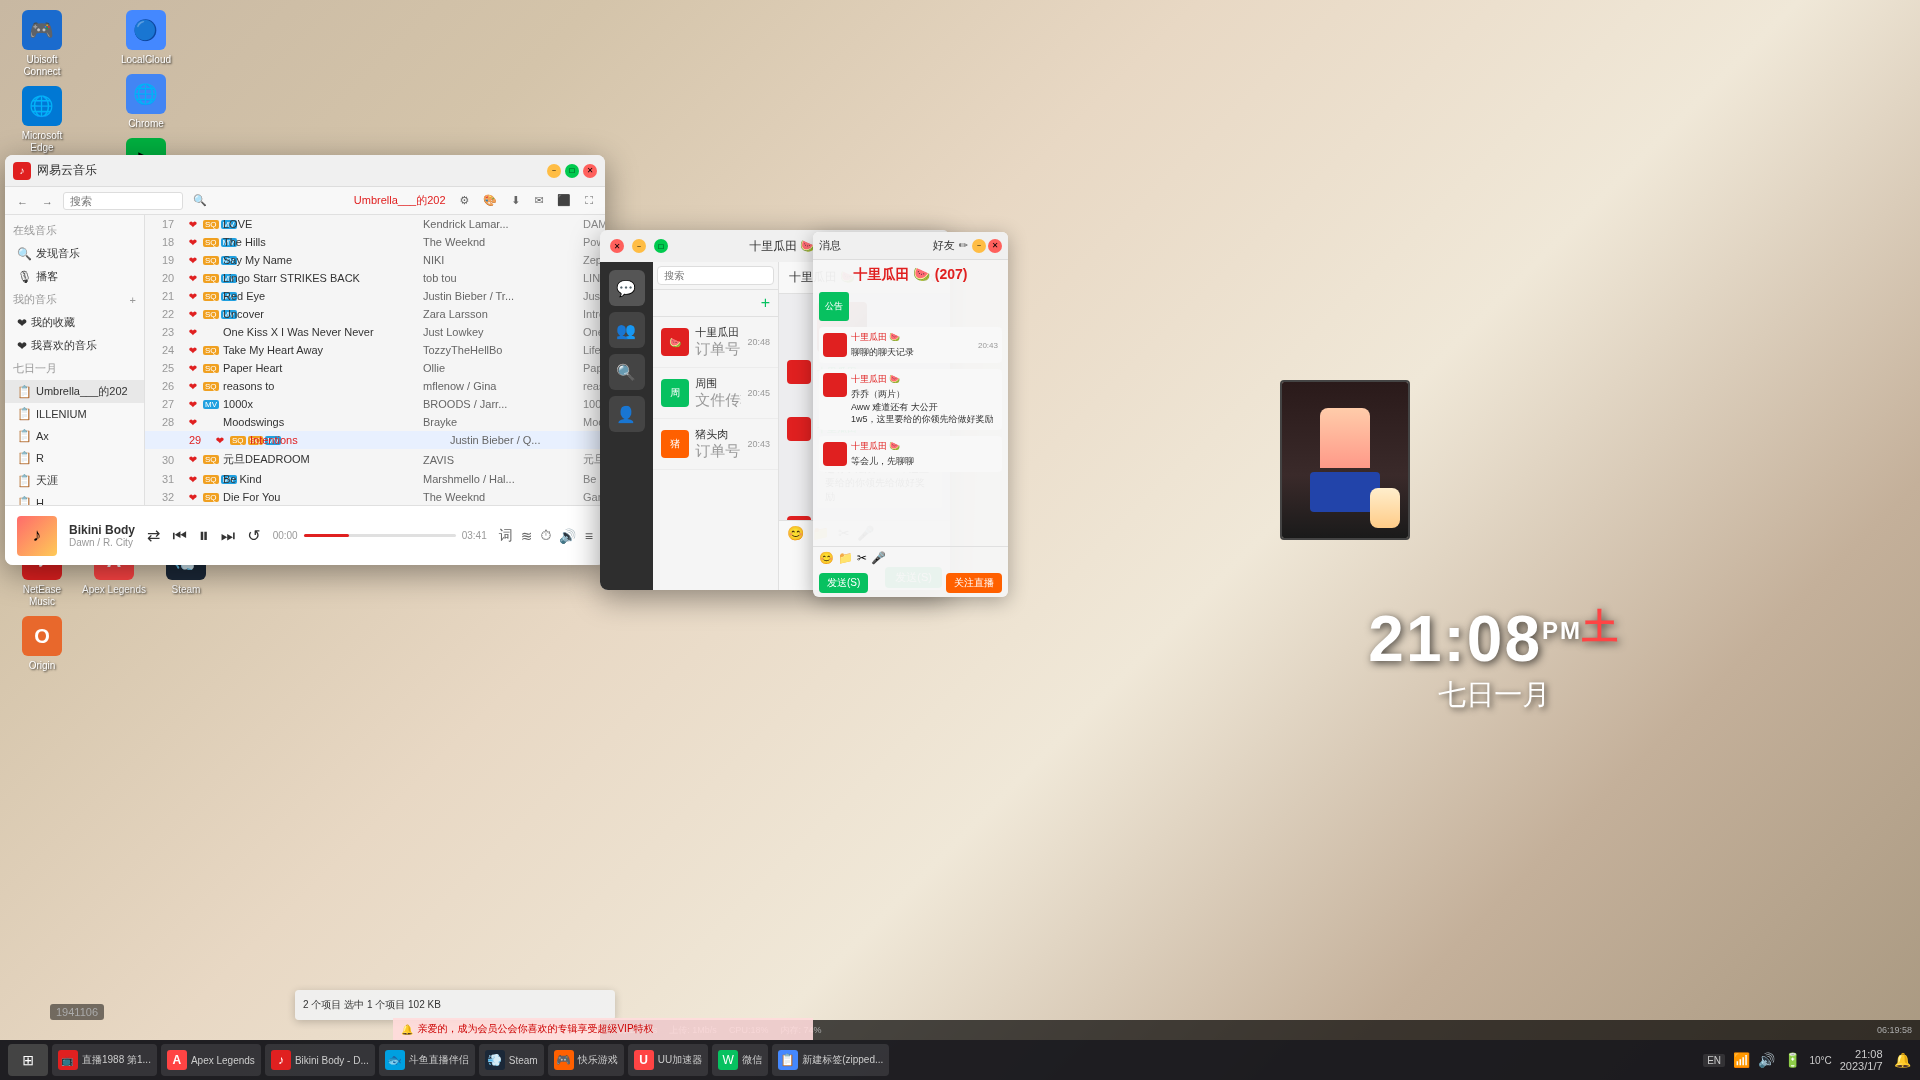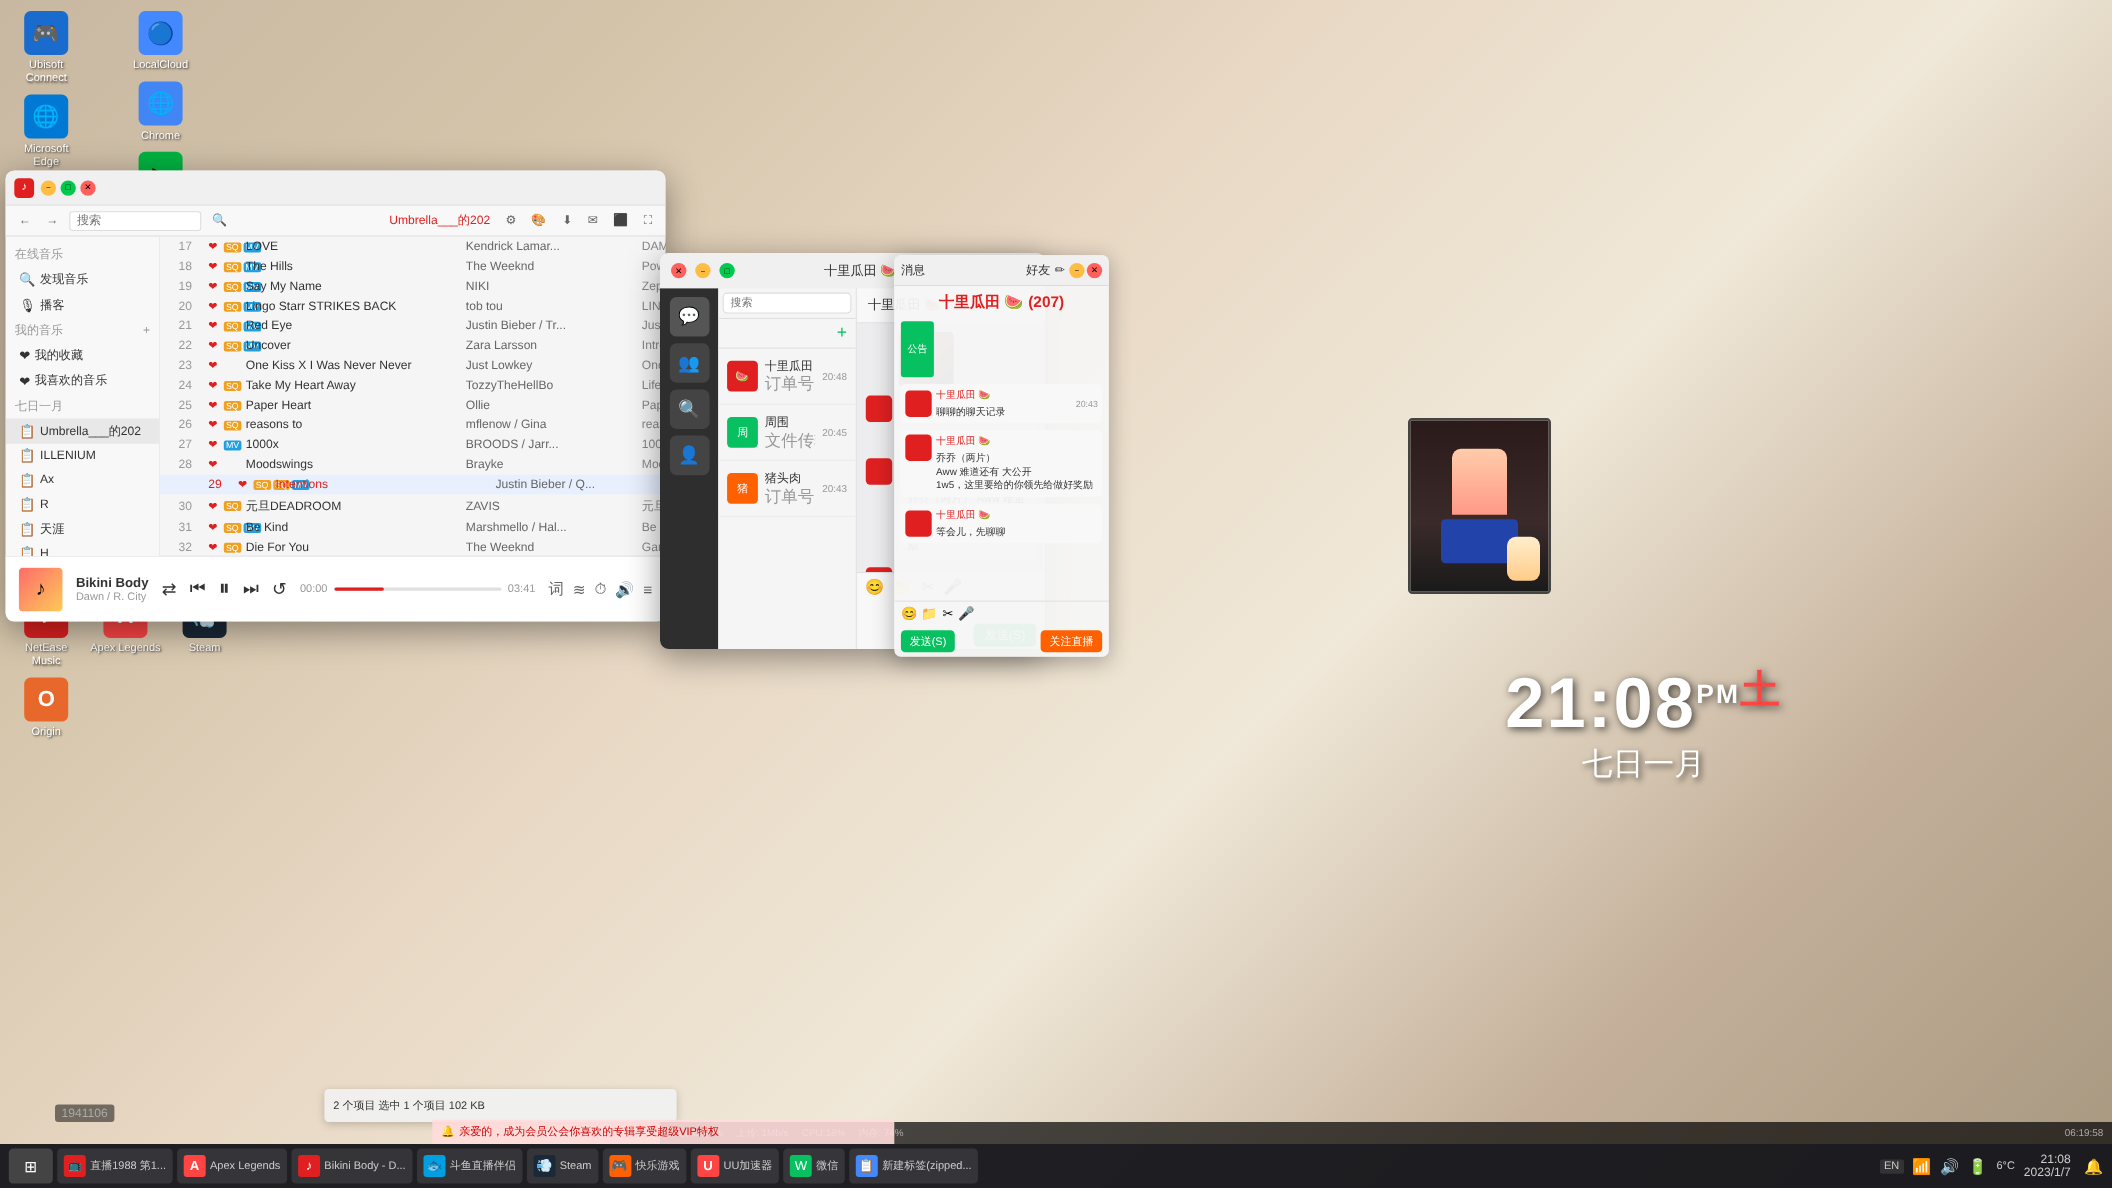--- a/index.html
+++ b/index.html
@@ -631,20 +631,21 @@
   </div>
 </div>
 
 <div style="position:absolute; bottom:60px; left:50px; z-index:2; background:rgba(0,0,0,0.5); color:#aaa; font-size:11px; padding:2px 6px; border-radius:3px;">
   <span>1941106</span>
 </div>
 
 <div class="music-player">
   <div class="music-title-bar">
     <div class="app-icon">♪</div>
+    <span class="title-text">网易云音乐</span>
     <div class="window-controls">
       <div class="win-btn win-min">－</div>
       <div class="win-btn win-max">□</div>
       <div class="win-btn win-close">✕</div>
     </div>
   </div>
 
   <div class="music-toolbar">
     <span class="music-toolbar-btn">←</span>
     <span class="music-toolbar-btn">→</span>
@@ -1057,21 +1058,21 @@
     <span style="font-size:11px; color:#333;">好友</span>
     <span style="font-size:11px; color:#333;">✏</span>
     <div style="display:flex; gap:2px">
       <div class="win-btn win-min">－</div>
       <div class="win-btn win-close">✕</div>
     </div>
   </div>
   <div style="flex:1; overflow-y:auto; padding:6px;">
     <div style="text-align:center; margin-bottom:8px; font-size:14px; font-weight:bold; color:#e02020;">十里瓜田 🍉 (207)</div>
     <div style="display:flex; justify-content:space-between; margin-bottom:6px;">
-      <span style="background:#07c160; color:white; padding:19px 6px; border-radius:3px; font-size:9px; cursor:pointer;">公告</span>
+      <span style="background:#07c160; color:white; padding:8px 6px; border-radius:3px; font-size:9px; cursor:pointer;">公告</span>
     </div>
     <div style="margin-bottom:6px; padding:4px; background:#f8f8f8; border-radius:4px;">
       <div style="display:flex; gap:4px; align-items:center;">
         <div style="width:24px; height:24px; border-radius:4px; background:#e02020;"></div>
         <div style="flex:1;">
           <div style="color:#e02020; font-size:9px;">十里瓜田 🍉</div>
           <div style="color:#333; font-size:9px; margin-top:2px;">聊聊的聊天记录</div>
         </div>
         <div style="font-size:8px; color:#999">20:43</div>
       </div>
@@ -1186,20 +1187,20 @@
   <div class="taskbar-item">
     <div class="taskbar-icon" style="background:#4488ff; color:white;">📋</div>
     <span>新建标签(zipped...</span>
   </div>
 
   <div class="taskbar-sys">
     <span style="font-size:10px; color:#ccc; background:rgba(255,255,255,0.1); padding:1px 4px; border-radius:2px;">EN</span>
     <span class="sys-icon">📶</span>
     <span class="sys-icon">🔊</span>
     <span class="sys-icon">🔋</span>
-    <span style="font-size:10px; color:#ccc;">6°C</span>
+    <span style="font-size:10px; color:#ccc;">10°C</span>
     <div class="clock-taskbar">
       <div>21:08</div>
       <div>2023/1/7</div>
     </div>
     <span class="sys-icon" style="position:relative;">🔔</span>
   </div>
 </div>
 
 </body></html>

